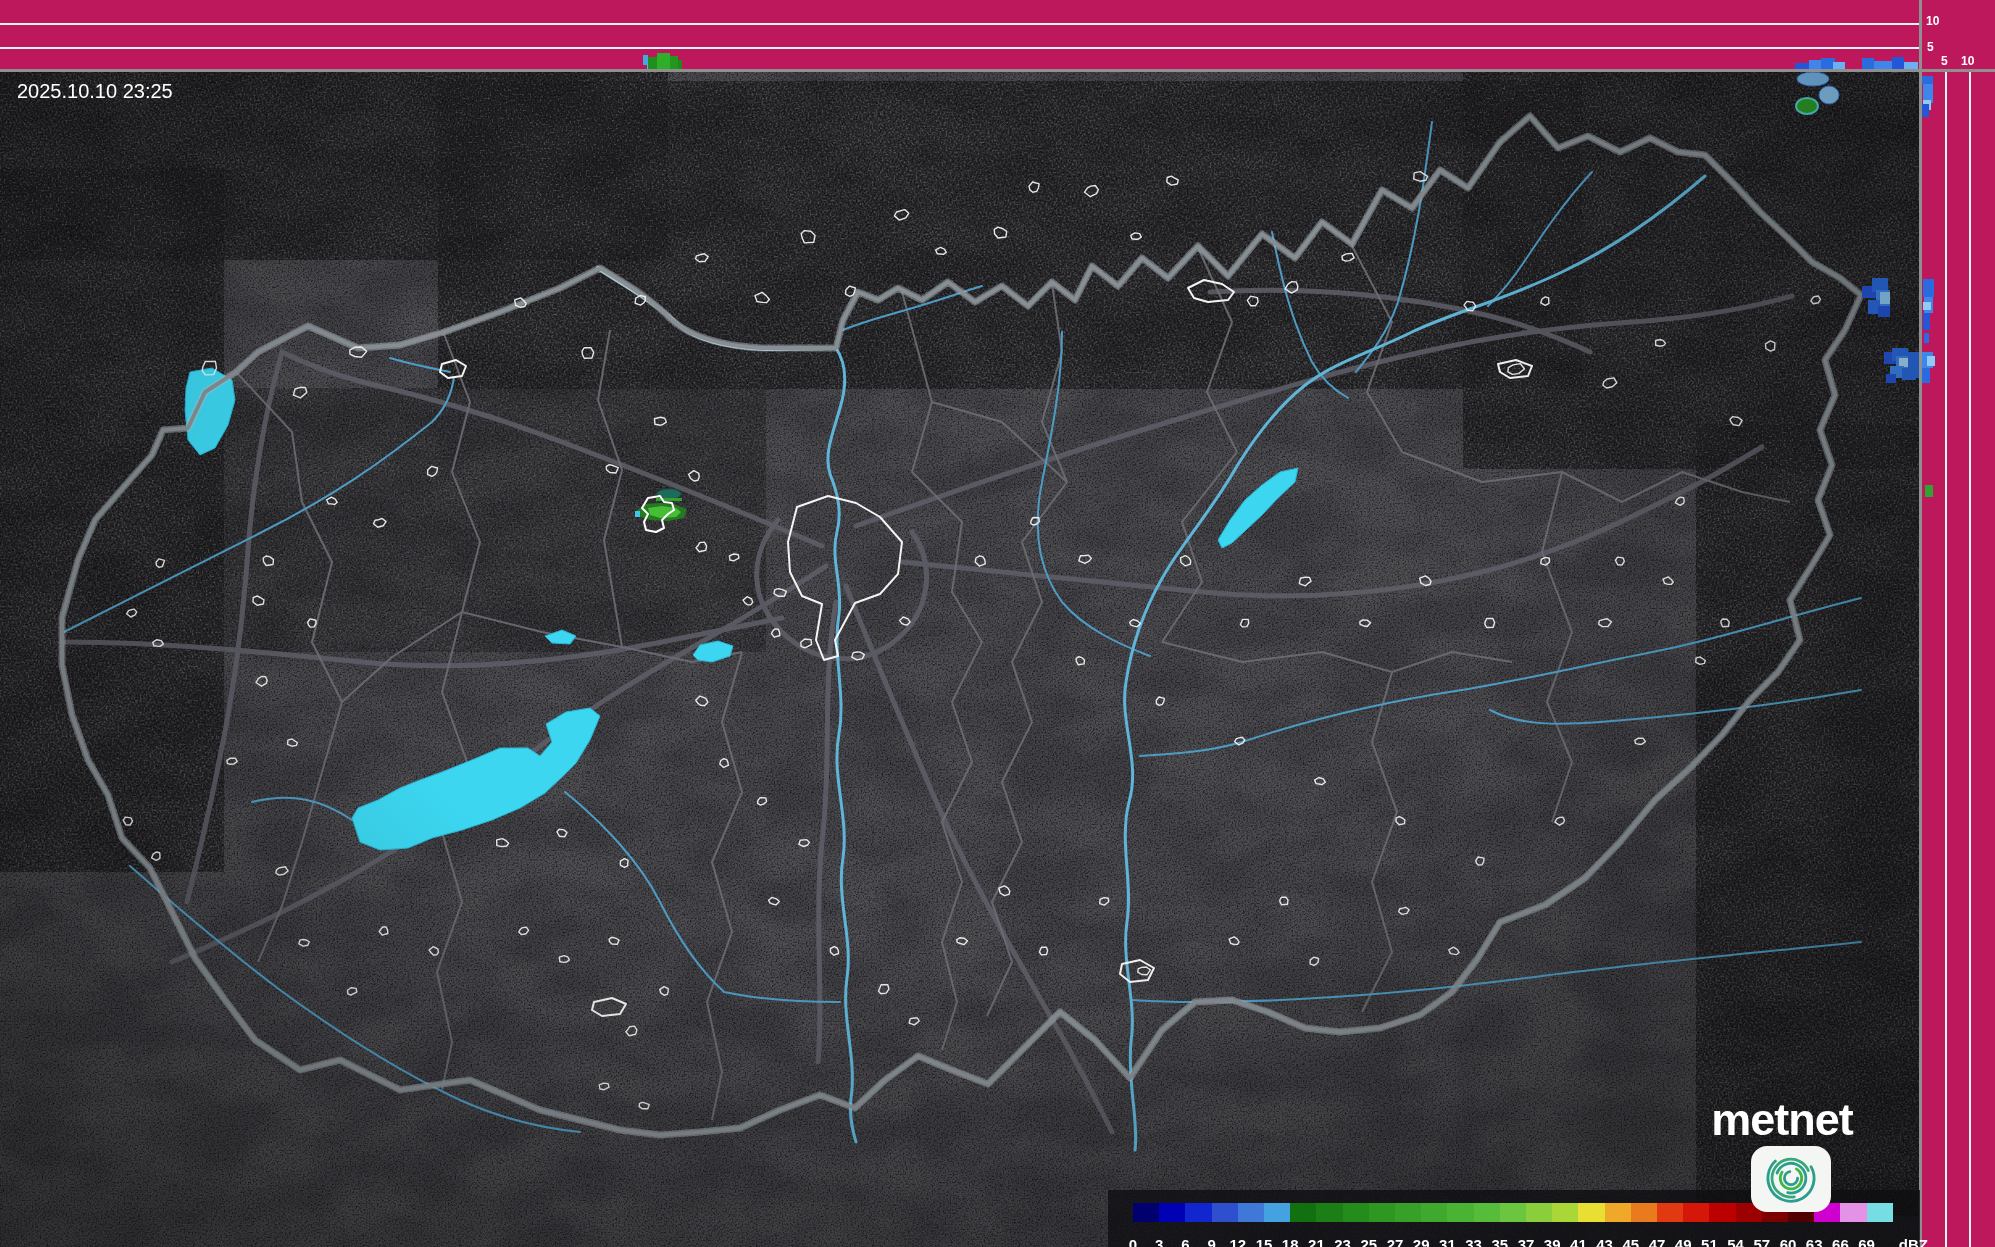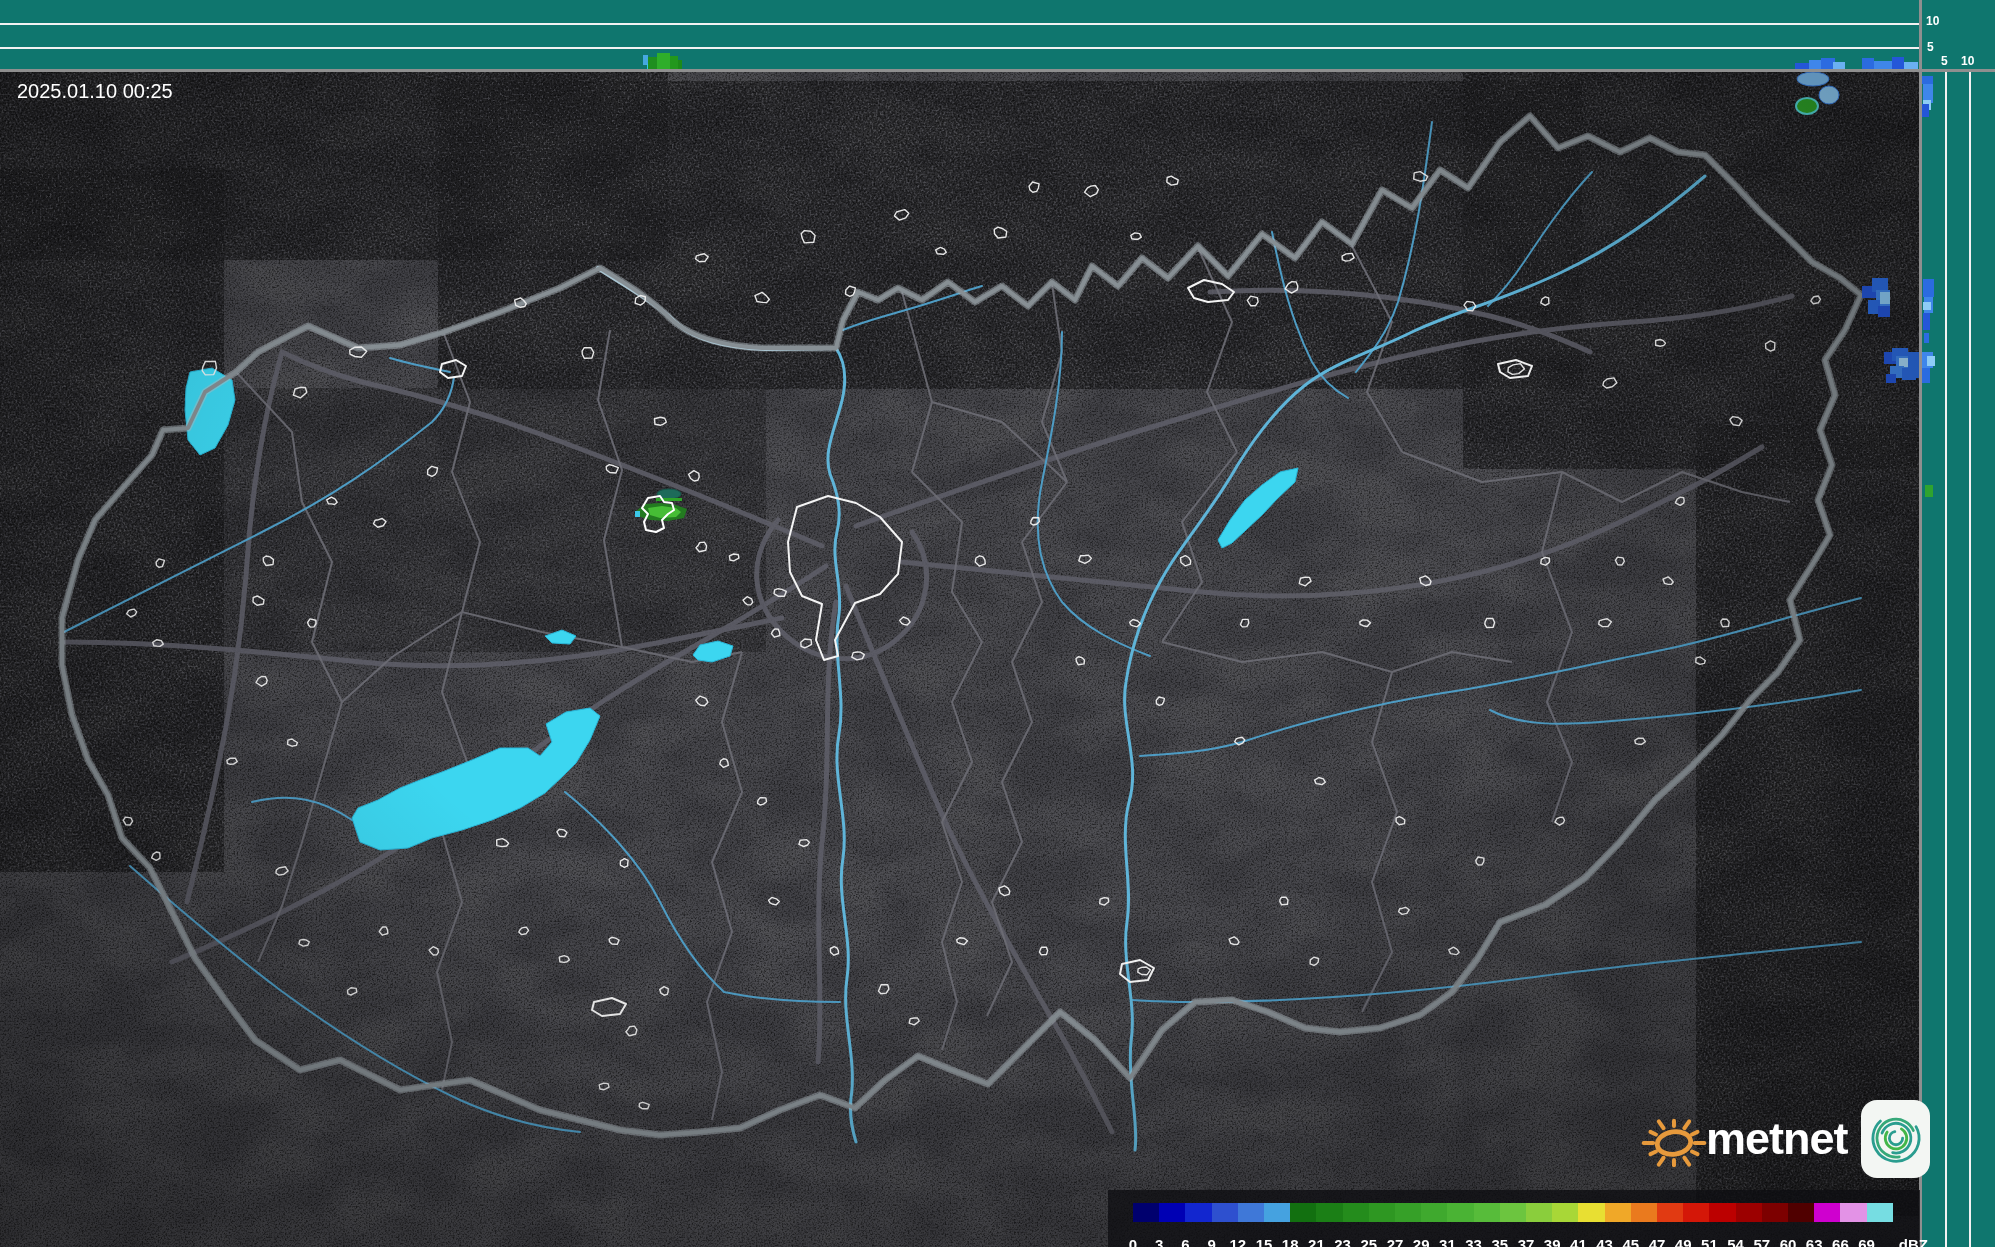--- a/index.html
+++ b/index.html
@@ -1,16 +1,16 @@
 <!DOCTYPE html>
 <html><head>
 <meta charset="utf-8">
 <style>
   html,body{margin:0;padding:0;background:#000;}
-  .stage{position:relative;width:1995px;height:1247px;background:#0f766e;overflow:hidden;
+  .stage{position:relative;width:1995px;height:1247px;background:#be185d;overflow:hidden;
          font-family:"Liberation Sans",sans-serif;}
   .map-svg{position:absolute;left:0;top:71px;}
   .hline,.vline{position:absolute;}
   .hline{left:0;height:2px;background:#f2f2f2;width:1919px;}
   .gline-h{position:absolute;left:0;top:69px;width:1995px;height:3px;background:#8f8f8f;z-index:6;}
   .gline-v{position:absolute;left:1919px;top:0;width:3px;height:1247px;background:#8f8f8f;z-index:6;}
   .vline{top:71px;width:2px;height:1176px;background:#f2f2f2;}
   .axis-label{position:absolute;color:#fff;font-size:12px;font-weight:bold;z-index:8;}
   .echo{position:absolute;z-index:5;}
   .title-block{position:absolute;left:17px;top:74px;color:#fff;z-index:9;}
@@ -18,21 +18,21 @@
   .title-block .ts{margin-top:6px;font-size:20px;}
   .shade{position:absolute;left:0;top:71px;width:1920px;height:1176px;pointer-events:none;z-index:2;
          background:radial-gradient(ellipse at 48% 40%, rgba(0,0,0,0) 42%, rgba(0,0,0,0.38) 100%);}
   .legend{position:absolute;left:1108px;top:1190px;width:812px;height:57px;
           background:rgba(14,14,18,0.78);z-index:10;}
   .legend .bar{position:absolute;left:25px;top:13px;height:19px;}
   .legend .cell{position:absolute;top:0;height:19px;width:27px;}
   .legend .lbl{position:absolute;top:33px;transform:translateX(-50%);color:#fff;
                font-size:15px;font-weight:bold;white-space:nowrap;}
   .legend .unit{position:absolute;top:33px;color:#fff;font-size:15px;font-weight:bold;}
-  .brand{position:absolute;left:1638px;top:1094px;width:292px;height:90px;z-index:10;display:flex;align-items:center;}
+  .brand{position:absolute;left:1638px;top:1094px;width:292px;height:90px;z-index:10;display:flex;align-items:center;flex-direction:column;}
   .brand .wordmark{color:#fff;font-size:45px;font-weight:bold;letter-spacing:-1px;margin-left:-4px;}
   .brand .appicon{margin-left:14px;width:80px;height:78px;background:#f3f6f3;border-radius:16px;
                   display:flex;align-items:center;justify-content:center;}
 </style>
 </head>
 <body>
 
 <div class="stage">
 
   <svg class="map-svg" width="1920" height="1176" viewBox="0 71 1920 1176">
@@ -330,21 +330,21 @@
       <div class="echo" style="left: 1923px; top: 302px; width: 8px; height: 8px; background: rgb(142, 204, 246);"></div>
       <div class="echo" style="left: 1923px; top: 313px; width: 7px; height: 17px; background: rgb(36, 86, 216);"></div>
       <div class="echo" style="left: 1924px; top: 333px; width: 5px; height: 10px; background: rgb(43, 107, 224);"></div>
       <div class="echo" style="left: 1922px; top: 352px; width: 11px; height: 16px; background: rgb(63, 134, 234);"></div>
       <div class="echo" style="left: 1927px; top: 356px; width: 8px; height: 10px; background: rgb(142, 204, 246);"></div>
       <div class="echo" style="left: 1922px; top: 368px; width: 8px; height: 15px; background: rgb(43, 107, 224);"></div>
       <div class="echo" style="left: 1925px; top: 485px; width: 8px; height: 12px; background: rgb(47, 163, 47);"></div>
     </div>
 
   <div class="title-block">
-    <div class="ts">2025.01.10 00:25</div>
+    <div class="ts">2025.10.10 23:25</div>
   </div>
 
   <div class="legend">
     <div class="bar" id="legend-bar">
         <div class="cell" style="left: 0px; width: 26.2px; background: rgb(0, 0, 110);"></div>
         <span class="lbl" style="left: 0px;">0</span>
         <div class="cell" style="left: 26.2px; width: 26.2px; background: rgb(0, 0, 180);"></div>
         <span class="lbl" style="left: 26.2px;">3</span>
         <div class="cell" style="left: 52.4px; width: 26.2px; background: rgb(18, 38, 207);"></div>
         <span class="lbl" style="left: 52.4px;">6</span>

